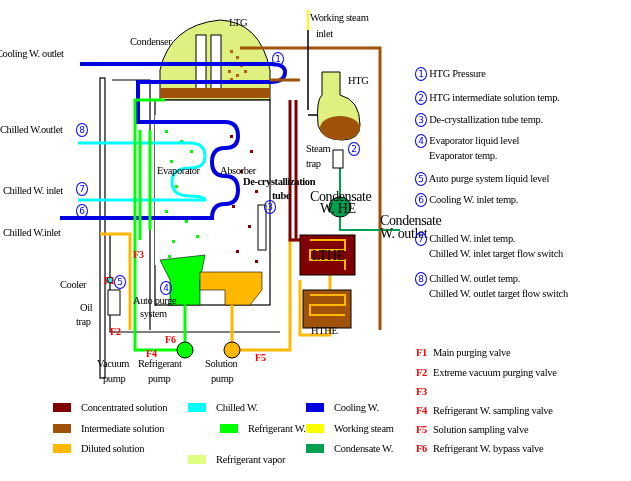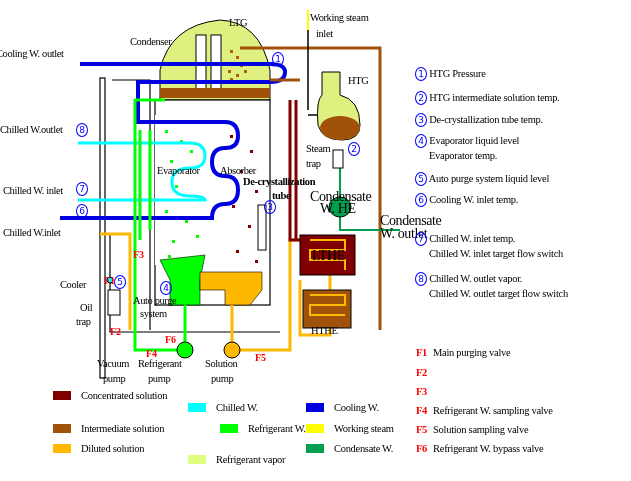--- a/index.html
+++ b/index.html
@@ -157,50 +157,51 @@
 <span class="fv" style="left:165px;top:334px;">F6</span>
 
 <div>
   <div class="sensor-item" style="left:415px;top:66px;"><span class="circ">1</span> <span>HTG Pressure</span></div>
   <div class="sensor-item" style="left:415px;top:90px;"><span class="circ">2</span> <span>HTG intermediate solution temp.</span></div>
   <div class="sensor-item" style="left:415px;top:112px;"><span class="circ">3</span> <span>De-crystallization tube temp.</span></div>
   <div class="sensor-item" style="left:415px;top:133px;"><span class="circ">4</span> <span>Evaporator liquid level</span><br><span style="padding-left:14px">Evaporator temp.</span></div>
   <div class="sensor-item" style="left:415px;top:171px;"><span class="circ">5</span> <span>Auto purge system liquid level</span></div>
   <div class="sensor-item" style="left:415px;top:192px;"><span class="circ">6</span> <span>Cooling W. inlet temp.</span><br></div>
   <div class="sensor-item" style="left:415px;top:231px;"><span class="circ">7</span> <span>Chilled W. inlet temp.</span><br><span style="padding-left:14px">Chilled W. inlet target flow switch</span></div>
-  <div class="sensor-item" style="left:415px;top:271px;"><span class="circ">8</span> <span>Chilled W. outlet vapor.</span><br><span style="padding-left:14px">Chilled W. outlet target flow switch</span></div>
+  <div class="sensor-item" style="left:415px;top:271px;"><span class="circ">8</span> <span>Chilled W. outlet temp.</span><br><span style="padding-left:14px">Chilled W. outlet target flow switch</span></div>
 </div>
 
 <div>
   <div class="valve-item" style="left:416px;top:347px;">
       <span class="valve-code">F1</span>
       <span>Main purging valve</span>
     </div>
   <div class="valve-item" style="left:416px;top:367px;">
       <span class="valve-code">F2</span>
+      <span>Extreme vacuum purging valve</span>
     </div>
   <div class="valve-item" style="left:416px;top:386px;">
       <span class="valve-code">F3</span>
     </div>
   <div class="valve-item" style="left:416px;top:405px;">
       <span class="valve-code">F4</span>
       <span>Refrigerant W. sampling valve</span>
     </div>
   <div class="valve-item" style="left:416px;top:424px;">
       <span class="valve-code">F5</span>
       <span>Solution sampling valve</span>
     </div>
   <div class="valve-item" style="left:416px;top:443px;">
       <span class="valve-code">F6</span>
       <span>Refrigerant W. bypass valve</span>
     </div>
 </div>
 
 <div>
-  <div class="legend-item" style="left:53px;top:390px;text-align:center;">
+  <div class="legend-item" style="left:53px;top:402px;text-align:center;">
       <span class="sw" style="background: rgb(128, 0, 0);"></span>
       <span>Concentrated solution</span>
     </div>
   <div class="legend-item" style="left:53px;top:423px;">
       <span class="sw" style="background: rgb(160, 82, 10);"></span>
       <span>Intermediate solution</span>
     </div>
   <div class="legend-item" style="left:53px;top:443px;">
       <span class="sw" style="background: rgb(255, 184, 0);"></span>
       <span>Diluted solution</span>

